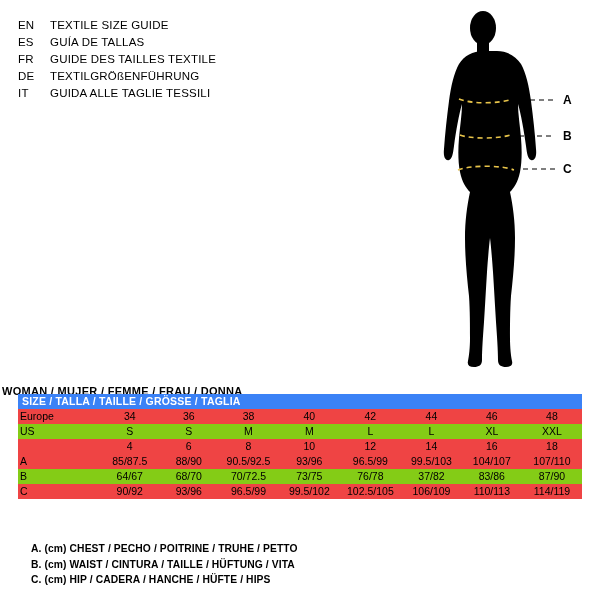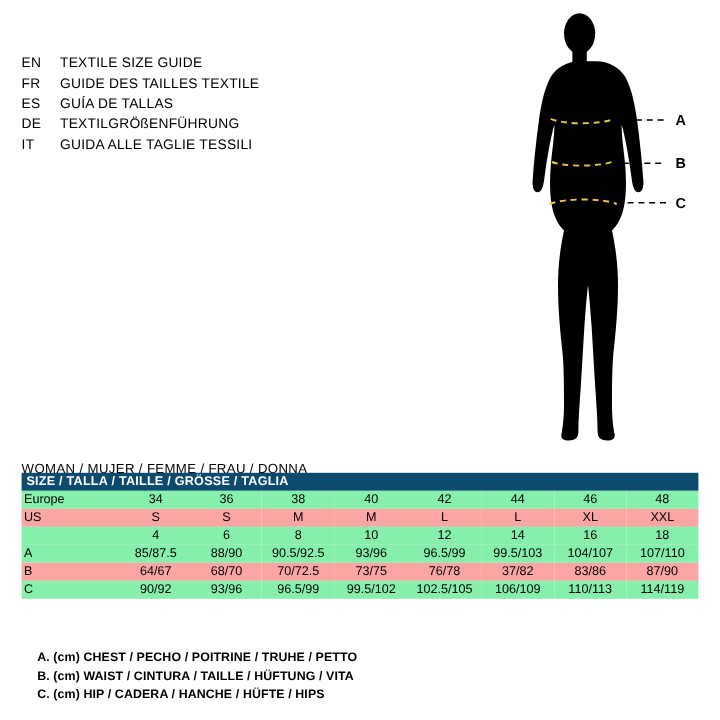--- a/index.html
+++ b/index.html
@@ -37,40 +37,39 @@
   .title-lang {
     width: 32px;
     font-size: 11.5px;
     letter-spacing: 0.2px;
     flex: 0 0 32px;
   }
   .title-text {
     font-size: 11.5px;
     letter-spacing: 0.2px;
     white-space: nowrap;
-    margin-top: 28px;
   }
 
   
   .figure-area {
     position: absolute;
     left: 400px;
     top: 6px;
     width: 200px;
     height: 370px;
   }
   .figure-area svg { display: block; }
 
   
   .woman-label {
     position: absolute;
-    left: 18px;
+    left: 2px;
     top: 385px;
     font-size: 11px;
-    font-weight: normal;
+    font-weight: bold;
     letter-spacing: 0.3px;
   }
 
   
   .table-wrap {
     position: absolute;
     left: 18px;
     top: 394px;
     width: 564px;
   }
@@ -78,30 +77,30 @@
     border-collapse: collapse;
     width: 564px;
     font-size: 10.5px;
   }
   table.size-table td {
     height: 15px;
     padding: 0 2px;
     line-height: 15px;
   }
   tr.head-row td {
-    background: #0c4a6e;
+    background: #3b82f6;
     color: #ffffff;
     font-weight: bold;
     font-size: 10.5px;
     text-align: left;
     padding-left: 4px;
     letter-spacing: 0.2px;
   }
-  tr.band td { background: #86efac; }
-  tr.plain td { background: #fca5a5; }
+  tr.band td { background: #ef4444; }
+  tr.plain td { background: #84cc16; }
   td.rowlabel {
     text-align: left;
     padding-left: 4px;
     width: 86px;
   }
   td.val {
     text-align: center;
     width: 59.5px;
   }
 
@@ -124,26 +123,26 @@
 <body>
 
 <div class="page">
 
   <div class="titles">
     <div class="title-row">
       <span class="title-lang">EN</span>
       <span class="title-text">TEXTILE SIZE GUIDE</span>
     </div>
     <div class="title-row">
+      <span class="title-lang">ES</span>
+      <span class="title-text">GUÍA DE TALLAS</span>
+    </div>
+    <div class="title-row">
       <span class="title-lang">FR</span>
       <span class="title-text">GUIDE DES TAILLES TEXTILE</span>
-    </div>
-    <div class="title-row">
-      <span class="title-lang">ES</span>
-      <span class="title-text">GUÍA DE TALLAS</span>
     </div>
     <div class="title-row">
       <span class="title-lang">DE</span>
       <span class="title-text">TEXTILGRÖßENFÜHRUNG</span>
     </div>
     <div class="title-row">
       <span class="title-lang">IT</span>
       <span class="title-text">GUIDA ALLE TAGLIE TESSILI</span>
     </div>
   </div>

